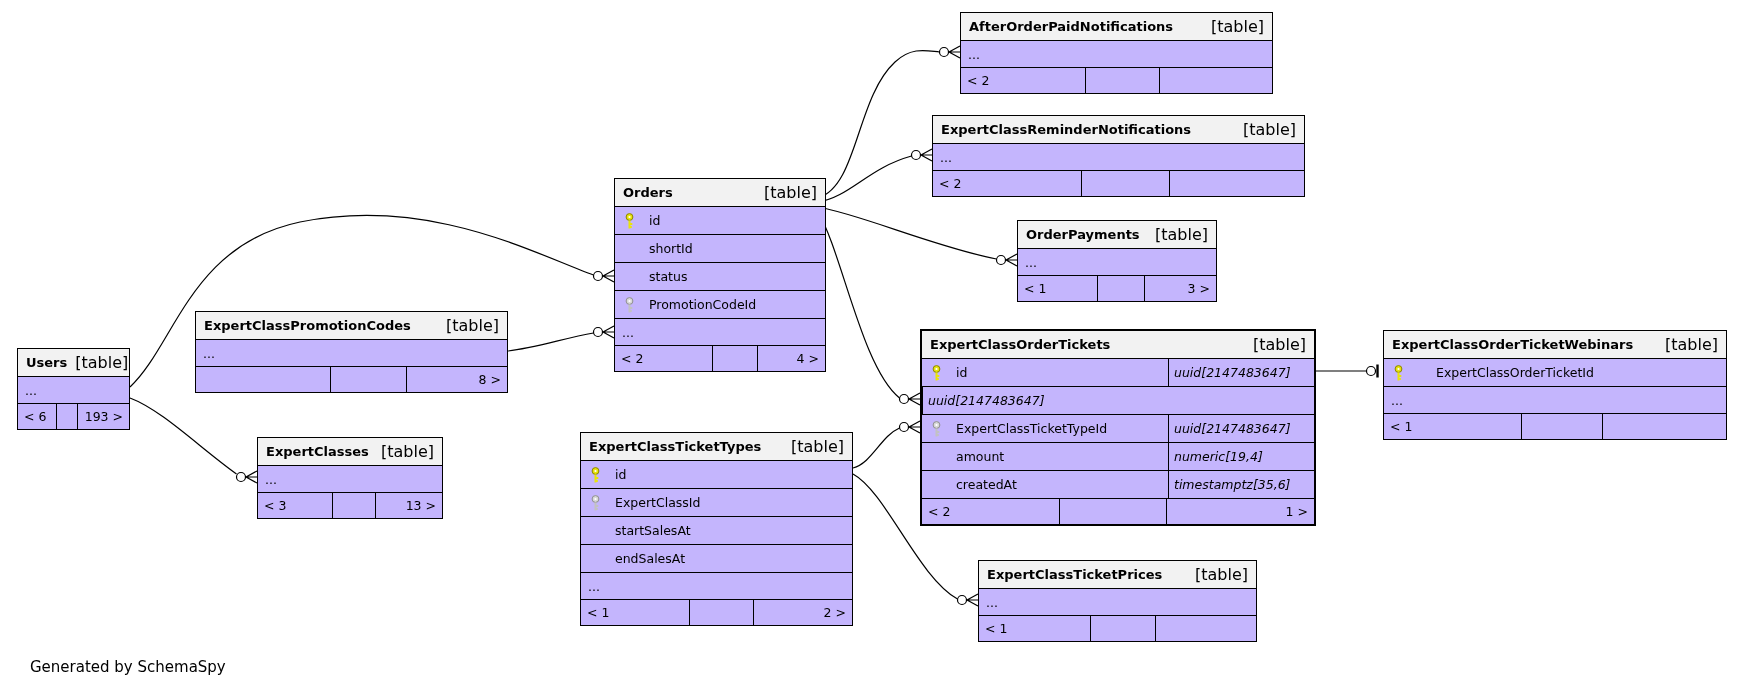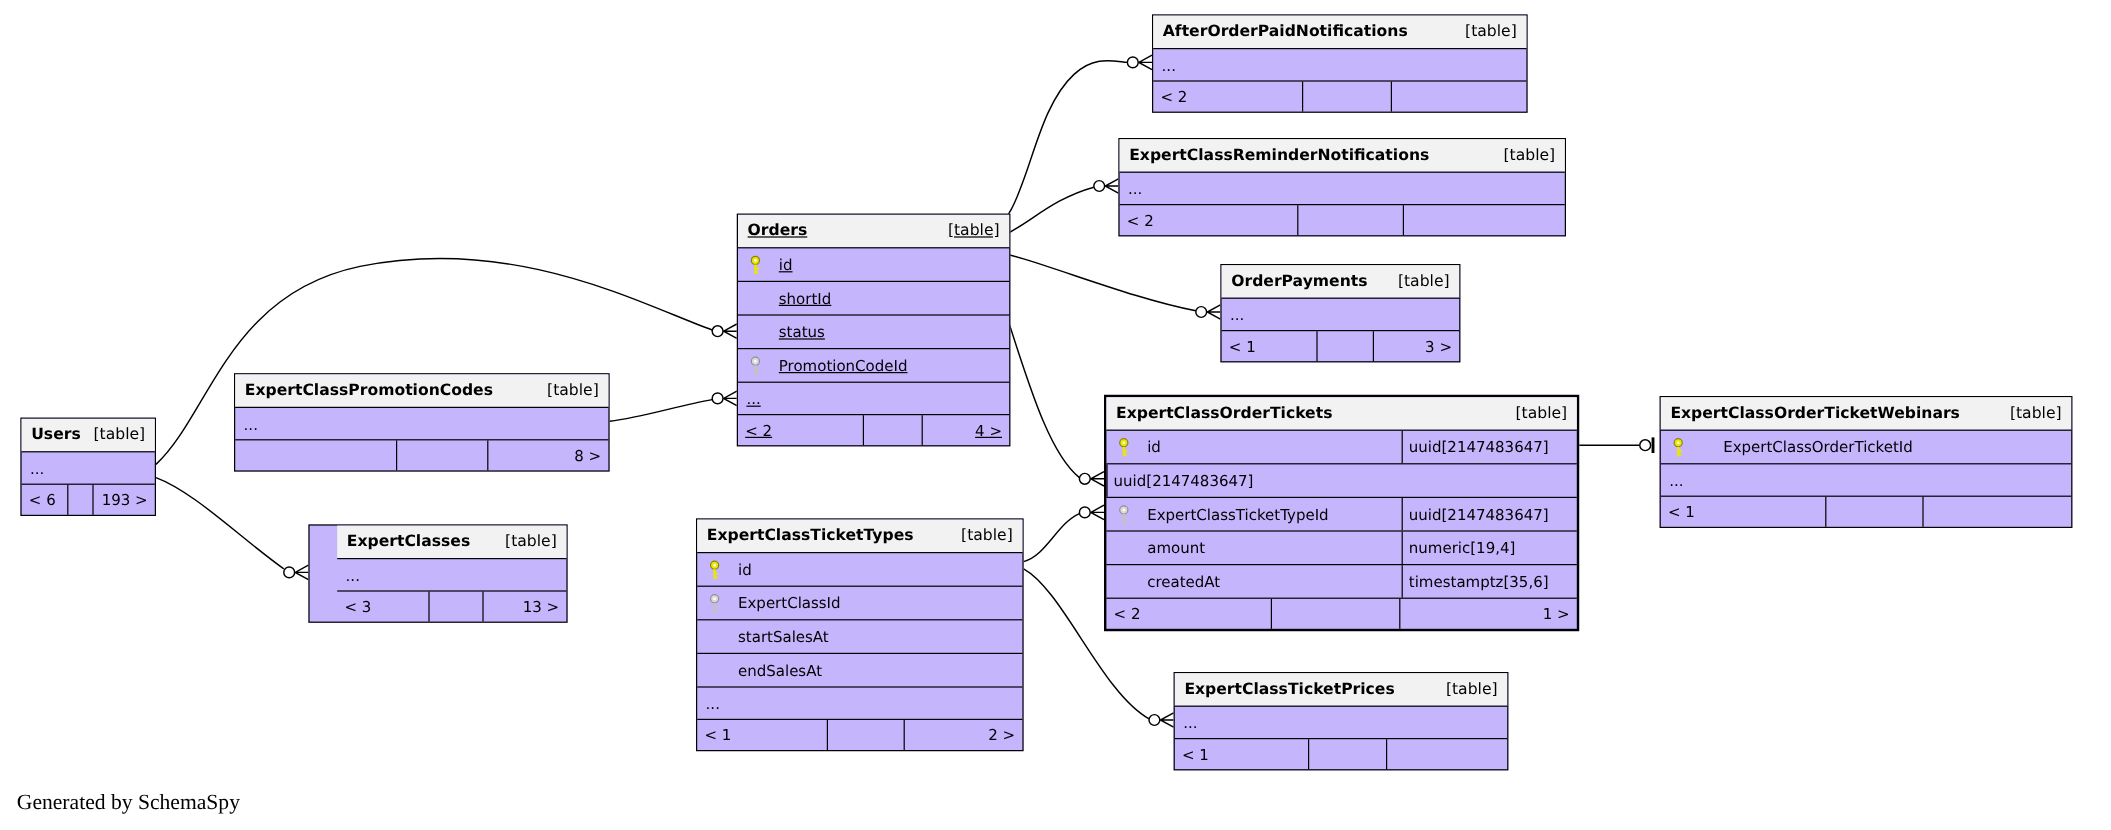--- a/index.html
+++ b/index.html
@@ -18,49 +18,49 @@
     border:1px solid var(--line,#000);box-sizing:border-box;
     font-size:12.5px;
   }
   .tbl.selected{border-width:2.5px;}
   .tbl-h{
     display:flex;justify-content:space-between;align-items:center;
     background:var(--hdr,#f2f2f2);height:27px;box-sizing:border-box;
     padding:0 8px;white-space:nowrap;
   }
   .tname{font-weight:bold;font-size:13px;}
-  .ttag{font-size:13px;margin-left:8px;}
+  .ttag{font-size:16px;margin-left:8px;}
   .trow{
     border-top:1px solid var(--line,#000);height:28px;box-sizing:border-box;
     display:flex;align-items:center;padding:0 0 0 7px;white-space:nowrap;
   }
   .trow.ell{height:27px;}
   .key{width:27px;display:inline-flex;align-items:center;flex:0 0 27px;}
   .key svg{margin-left:2px;}
   .keyicon.pk .head{fill:var(--pk,#e8e40c);stroke:#8b8400;stroke-width:1;}
   .keyicon.pk .stem{stroke:var(--pk,#e8e40c);stroke-width:2;fill:none;}
   .keyicon.fk .head{fill:var(--fk,#d9d9d9);stroke:#8f8f8f;stroke-width:1;}
   .keyicon.fk .stem{stroke:#c2c2c2;stroke-width:2;fill:none;}
   .keyicon .hole{fill:#fff;stroke:none;}
   .cell-name{display:flex;align-items:center;flex:0 0 246px;height:100%;padding-left:7px;box-sizing:border-box;}
-  .cell-type{flex:1;border-left:1px solid var(--line,#000);height:100%;display:flex;align-items:center;padding:0 5px;box-sizing:border-box;}
+  .cell-type{flex:1;border-left:1px solid var(--line,#000);height:100%;display:flex;align-items:center;padding:0 5px;box-sizing:border-box;font-style:italic;}
   .tbl.selected .trow{border-top-width:1px;}
   .trow.typed{padding-left:0;}
 
   .tfoot{border-top:1px solid var(--line,#000);height:26px;display:flex;box-sizing:border-box;}
   .fc{display:flex;align-items:center;box-sizing:border-box;padding:0 6px;}
   .fc.l{flex:0 0 40%;}
   .fc.m{flex:0 0 24%;border-left:1px solid var(--line,#000);border-right:1px solid var(--line,#000);}
   .fc.r{flex:1;justify-content:flex-end;}
   .t-users .fc.l{flex-basis:34%;}.t-users .fc.m{flex-basis:20%;}
   .t-promo .fc.l{flex-basis:43%;}.t-promo .fc.m{flex-basis:25%;}
   .t-ecot .fc.l{flex-basis:35%;}.t-ecot .fc.m{flex-basis:27.6%;}
   .t-orders .fc.l{flex-basis:46%;}.t-orders .fc.m{flex-basis:22%;}
 
-  .note{position:absolute;left:14px;top:658px;font-size:18px;z-index:2;font-family:Liberation Serif, serif;}
+  .note{position:absolute;left:30px;top:658px;font-size:15px;z-index:2;}
 </style>
 </head>
 <body>
 
 <svg class="wires" width="1759" height="692" viewBox="0 0 1759 692">
   <g>
     <path d="M130,387 C175,345 190,245 300,222 C430,196 535,254 593.5,275"></path>
     <path d="M614,270 L603,276 L614,282 M603,276 L614,276"></path>
     <circle cx="598" cy="276" r="4.5"></circle>
   </g>
@@ -134,21 +134,21 @@
   <div class="trow ell">
       <span>...</span>
     </div>
   <div class="tfoot">
     <span class="fc l"></span>
     <span class="fc m"></span>
     <span class="fc r">8 &gt;</span>
   </div>
 </div>
 
-<div class="tbl t-orders" style="left:614px;top:178px;width:228px;text-decoration:underline;">
+<div class="tbl t-orders" style="left:614px;top:178px;width:212px;">
   <div class="tbl-h">
     <span class="tname">Orders</span>
     <span class="ttag">[table]</span>
   </div>
   <div class="trow">
     <span class="key">
         <svg class="keyicon pk" width="11" height="18" viewBox="0 0 11 18">
           <circle class="head" cx="5.5" cy="5" r="3.4"></circle>
           <circle class="hole" cx="5.5" cy="5" r="1.1"></circle>
           <path class="stem" d="M5.5 8.4 V16.4 M5.5 12 H8.3 M5.5 15 H7.8"></path>
@@ -302,21 +302,21 @@
   <div class="trow ell">
       <span>...</span>
     </div>
   <div class="tfoot">
     <span class="fc l">&lt; 1</span>
     <span class="fc m"></span>
     <span class="fc r"></span>
   </div>
 </div>
 
-<div class="tbl" style="left:257px;top:437px;width:216px;padding-left:23px;">
+<div class="tbl" style="left:257px;top:437px;width:186px;">
   <div class="tbl-h">
     <span class="tname">ExpertClasses</span>
     <span class="ttag">[table]</span>
   </div>
   <div class="trow ell">
       <span>...</span>
     </div>
   <div class="tfoot">
     <span class="fc l">&lt; 3</span>
     <span class="fc m"></span>

